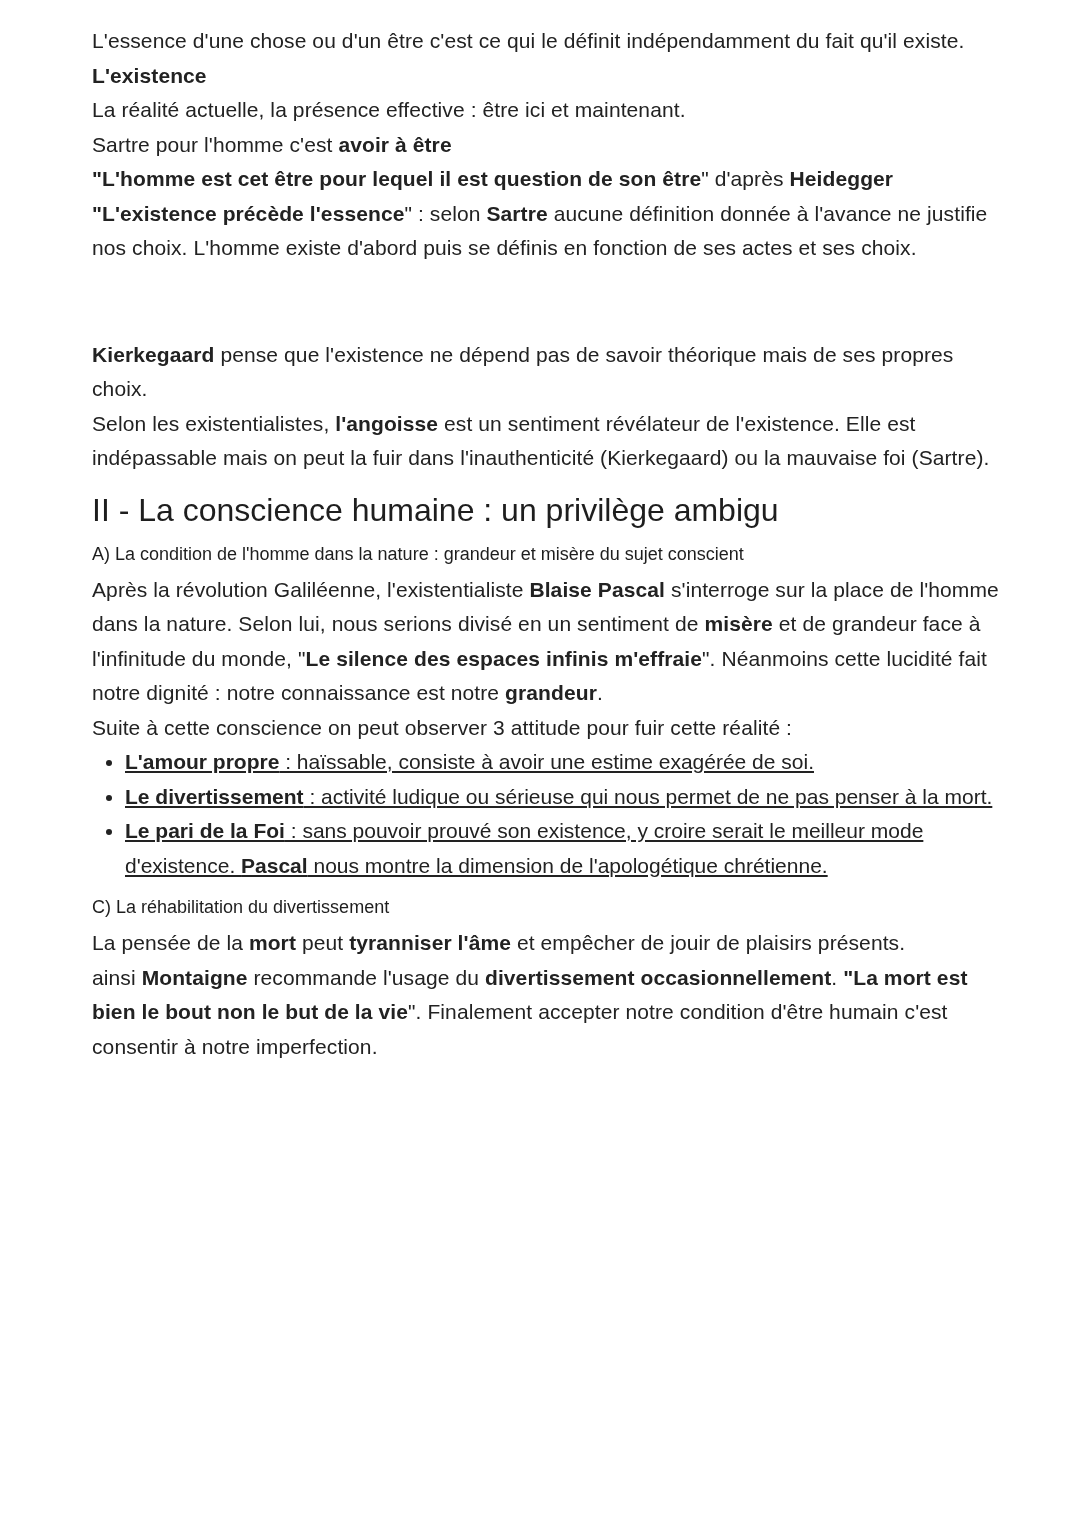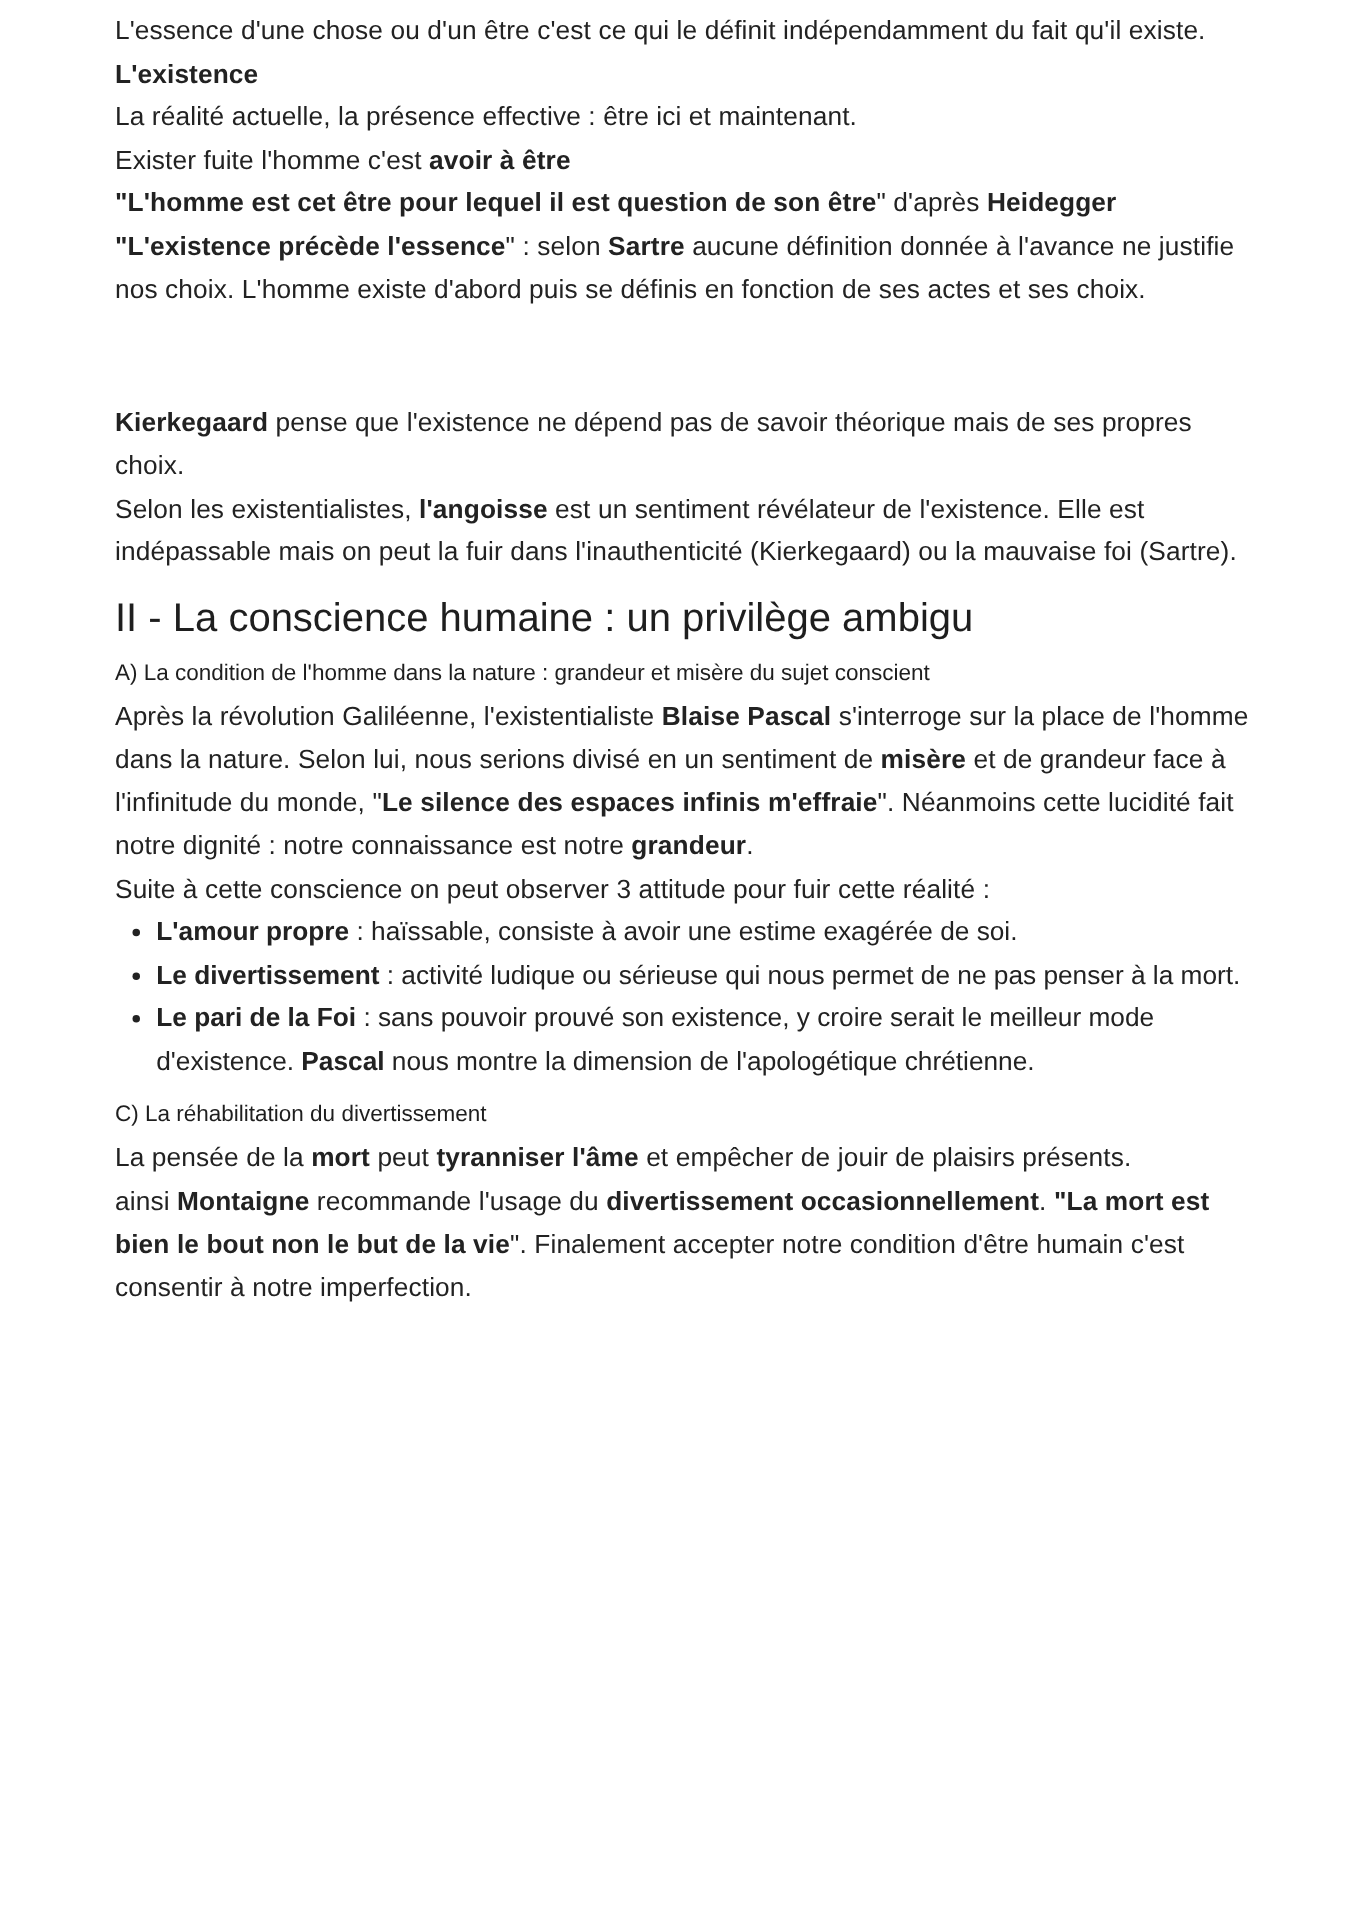--- a/index.html
+++ b/index.html
@@ -1,38 +1,38 @@
 <!DOCTYPE html>
 <html><head>
 <meta charset="utf-8">
 <style>
   html, body { margin: 0; padding: 0; background: #ffffff; }
   body {
     width: 1080px; height: 1526px; overflow: hidden;
     font-family: "Liberation Sans", "DejaVu Sans", sans-serif;
     color: #222222;
   }
-  .page { position: relative; padding: 8px 70px 0 92px; }
+  .page { position: relative; padding: 24px 70px 0 92px; }
   .p { font-size: 21px; line-height: 34.5px; margin: 0; letter-spacing: 0.1px; }
   .b { font-weight: bold; }
   .h1 { font-size: 32px; line-height: 40px; margin: 14px 0 8px 0; font-weight: normal; color: #1e1e1e; }
   .h2 { font-size: 18px; line-height: 33px; margin: 8px 0 2px 0; font-weight: normal; color: #1e1e1e; }
   .gap { height: 72px; }
   ul.list { margin: 0; padding: 0 0 0 33px; }
-  ul.list li { font-size: 21px; line-height: 34.5px; }
+  ul.list li { font-size: 21px; line-height: 34.5px; text-decoration: underline; }
 </style>
 </head>
 <body>
 
 <div class="page">
   <div>
       <p class="p"><span>L'essence d'une chose ou d'un être c'est ce qui le définit indépendamment du fait qu'il existe.</span></p>
       <p class="p"><span class="b">L'existence</span></p>
       <p class="p"><span>La réalité actuelle, la présence effective : être ici et maintenant.</span></p>
-      <p class="p"><span>Exister fuite l'homme c'est </span><span class="b">avoir à être</span></p>
+      <p class="p"><span>Sartre pour l'homme c'est </span><span class="b">avoir à être</span></p>
       <p class="p"><span class="b">"L'homme est cet être pour lequel il est question de son être</span><span>" d'après </span><span class="b">Heidegger</span></p>
       <p class="p"><span class="b">"L'existence précède l'essence</span><span>" : selon </span><span class="b">Sartre</span><span> aucune définition donnée à l'avance ne justifie nos choix. L'homme existe d'abord puis se définis en fonction de ses actes et ses choix.</span></p>
     </div>
   <div class="gap"></div>
   <div>
       <p class="p"><span class="b">Kierkegaard</span><span> pense que l'existence ne dépend pas de savoir théorique mais de ses propres choix.</span></p>
       <p class="p"><span>Selon les existentialistes, </span><span class="b">l'angoisse</span><span> est un sentiment révélateur de l'existence. Elle est indépassable mais on peut la fuir dans l'inauthenticité (Kierkegaard) ou la mauvaise foi (Sartre).</span></p>
     </div>
 
   <h1 class="h1">II - La conscience humaine : un privilège ambigu</h1>

